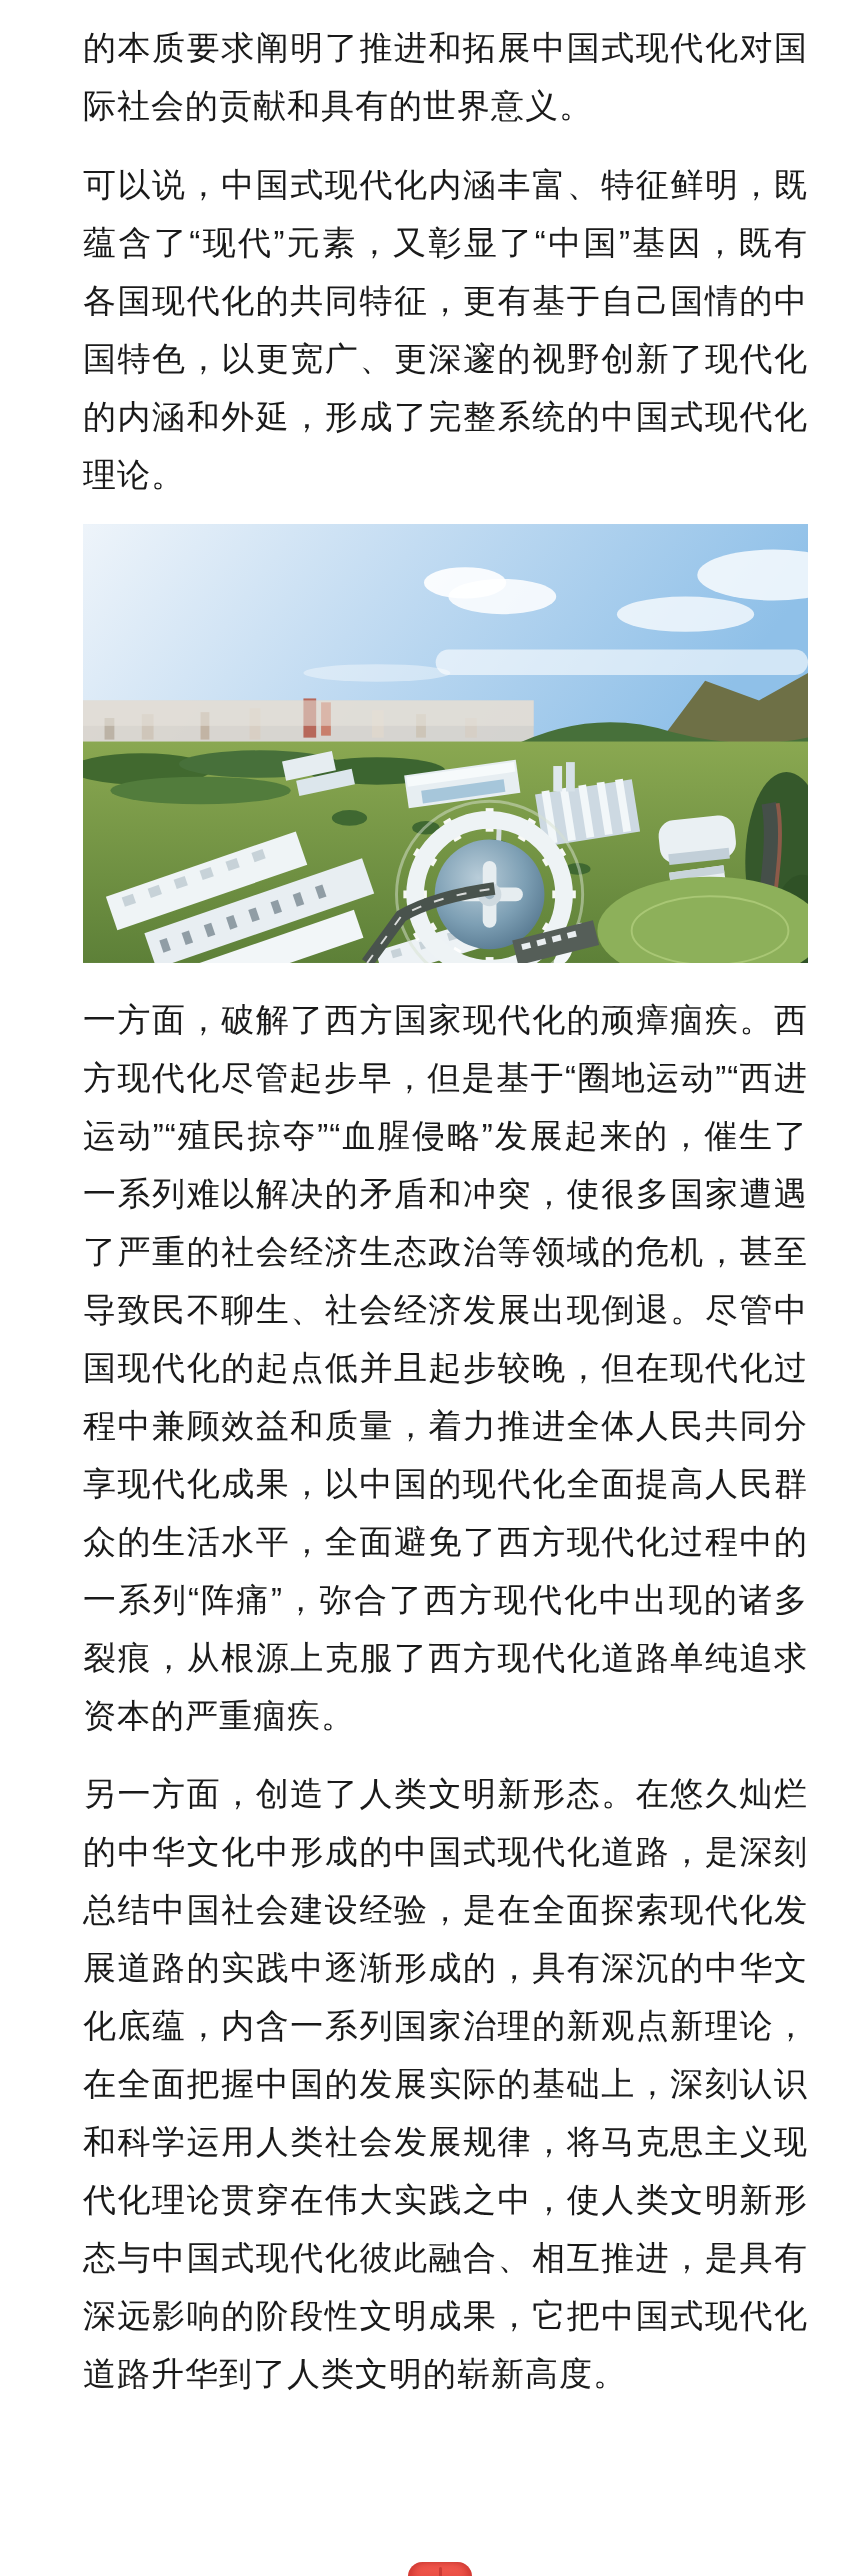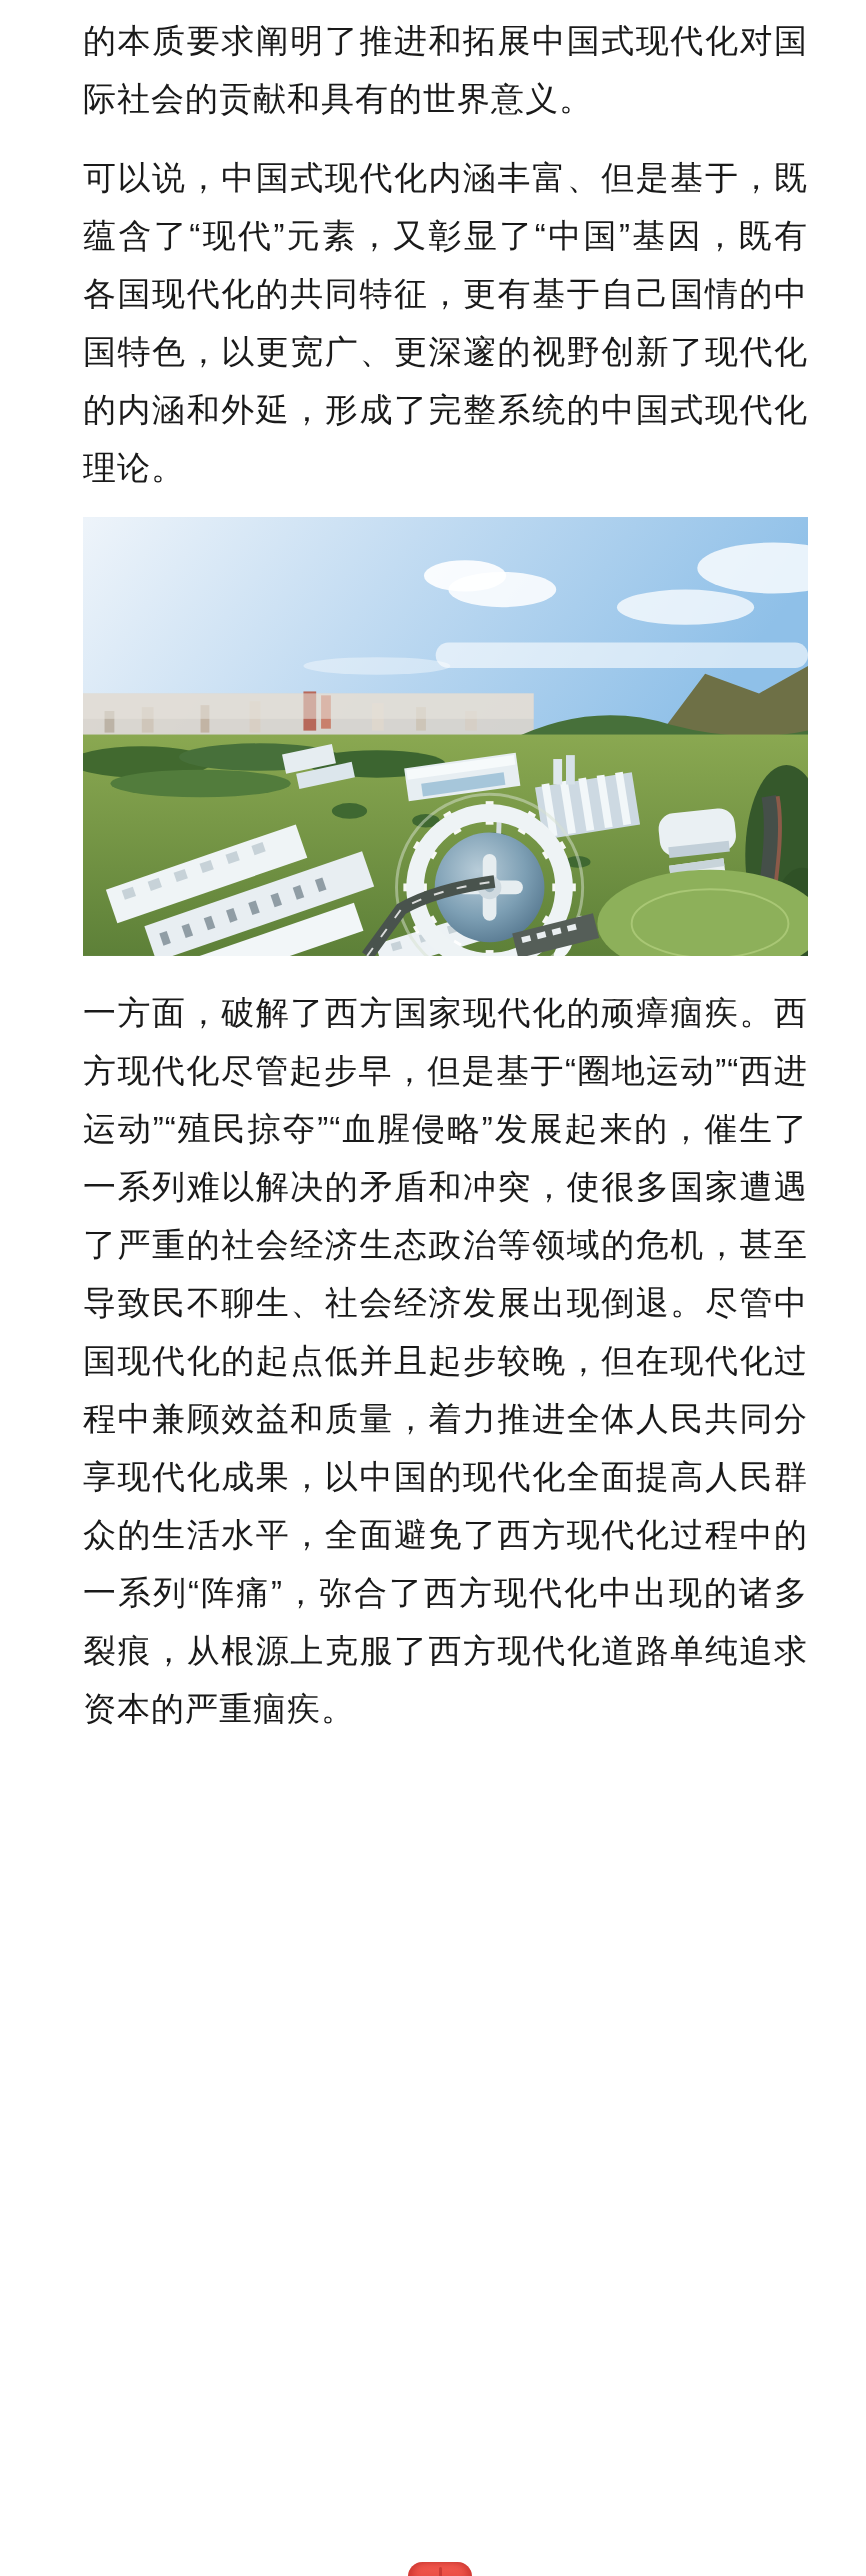--- a/index.html
+++ b/index.html
@@ -7,21 +7,21 @@
     width:867px; height:2576px;
     background:#ffffff;
     position:relative;
     overflow:hidden;
     font-family:"Liberation Sans", sans-serif;
   }
   .article{
     position:absolute;
     left:83px; top:0;
     width:725px;
-    padding-top:12px;
+    padding-top:19px;
   }
   p.para{
     margin:0 0 20.6px 0;
     font-size:33px;
     line-height:58px;
     letter-spacing:1px;
     color:#1a1a1a;
     text-align:justify;
     word-break:break-all;
     font-family:"Liberation Sans", sans-serif;
@@ -48,21 +48,21 @@
     border-radius:2px;
   }
 </style>
 </head>
 <body>
 
 <main class="article">
 
   <p class="para">的本质要求阐明了推进和拓展中国式现代化对国际社会的贡献和具有的世界意义。</p>
 
-  <p class="para">可以说，中国式现代化内涵丰富、但是基于，既蕴含了“现代”元素，又彰显了“中国”基因，既有各国现代化的共同特征，更有基于自己国情的中国特色，以更宽广、更深邃的视野创新了现代化的内涵和外延，形成了完整系统的中国式现代化理论。</p>
+  <p class="para">可以说，中国式现代化内涵丰富、特征鲜明，既蕴含了“现代”元素，又彰显了“中国”基因，既有各国现代化的共同特征，更有基于自己国情的中国特色，以更宽广、更深邃的视野创新了现代化的内涵和外延，形成了完整系统的中国式现代化理论。</p>
 
   <figure class="photo">
     <svg viewBox="0 0 740 448" width="725" height="439" aria-hidden="true">
       <defs>
         <linearGradient id="sky" x1="0" y1="0" x2="1" y2="0.25">
           <stop offset="0" stop-color="#eef4fa"></stop>
           <stop offset="0.45" stop-color="#c3dcf2"></stop>
           <stop offset="1" stop-color="#8fc0e8"></stop>
         </linearGradient>
         <linearGradient id="ground" x1="0" y1="0" x2="0" y2="1">
@@ -234,19 +234,20 @@
           <rect x="480" y="421" width="9" height="6" fill="#e9eef0"></rect>
           <rect x="496" y="421" width="9" height="6" fill="#e9eef0"></rect>
         </g>
       </g>
     </svg>
   </figure>
 
 
   <p class="para">一方面，破解了西方国家现代化的顽瘴痼疾。西方现代化尽管起步早，但是基于“圈地运动”“西进运动”“殖民掠夺”“血腥侵略”发展起来的，催生了一系列难以解决的矛盾和冲突，使很多国家遭遇了严重的社会经济生态政治等领域的危机，甚至导致民不聊生、社会经济发展出现倒退。尽管中国现代化的起点低并且起步较晚，但在现代化过程中兼顾效益和质量，着力推进全体人民共同分享现代化成果，以中国的现代化全面提高人民群众的生活水平，全面避免了西方现代化过程中的一系列“阵痛”，弥合了西方现代化中出现的诸多裂痕，从根源上克服了西方现代化道路单纯追求资本的严重痼疾。</p>
 
+  <p class="para">另一方面，创造了人类文明新形态。在悠久灿烂的中华文化中形成的中国式现代化道路，是深刻总结中国社会建设经验，是在全面探索现代化发展道路的实践中逐渐形成的，具有深沉的中华文化底蕴，内含一系列国家治理的新观点新理论，在全面把握中国的发展实际的基础上，深刻认识和科学运用人类社会发展规律，将马克思主义现代化理论贯穿在伟大实践之中，使人类文明新形态与中国式现代化彼此融合、相互推进，是具有深远影响的阶段性文明成果，它把中国式现代化道路升华到了人类文明的崭新高度。</p>
 
 </main>
 
 <div class="like-icon">
   <div class="seam"></div>
 </div>
 
 
 </body></html>

